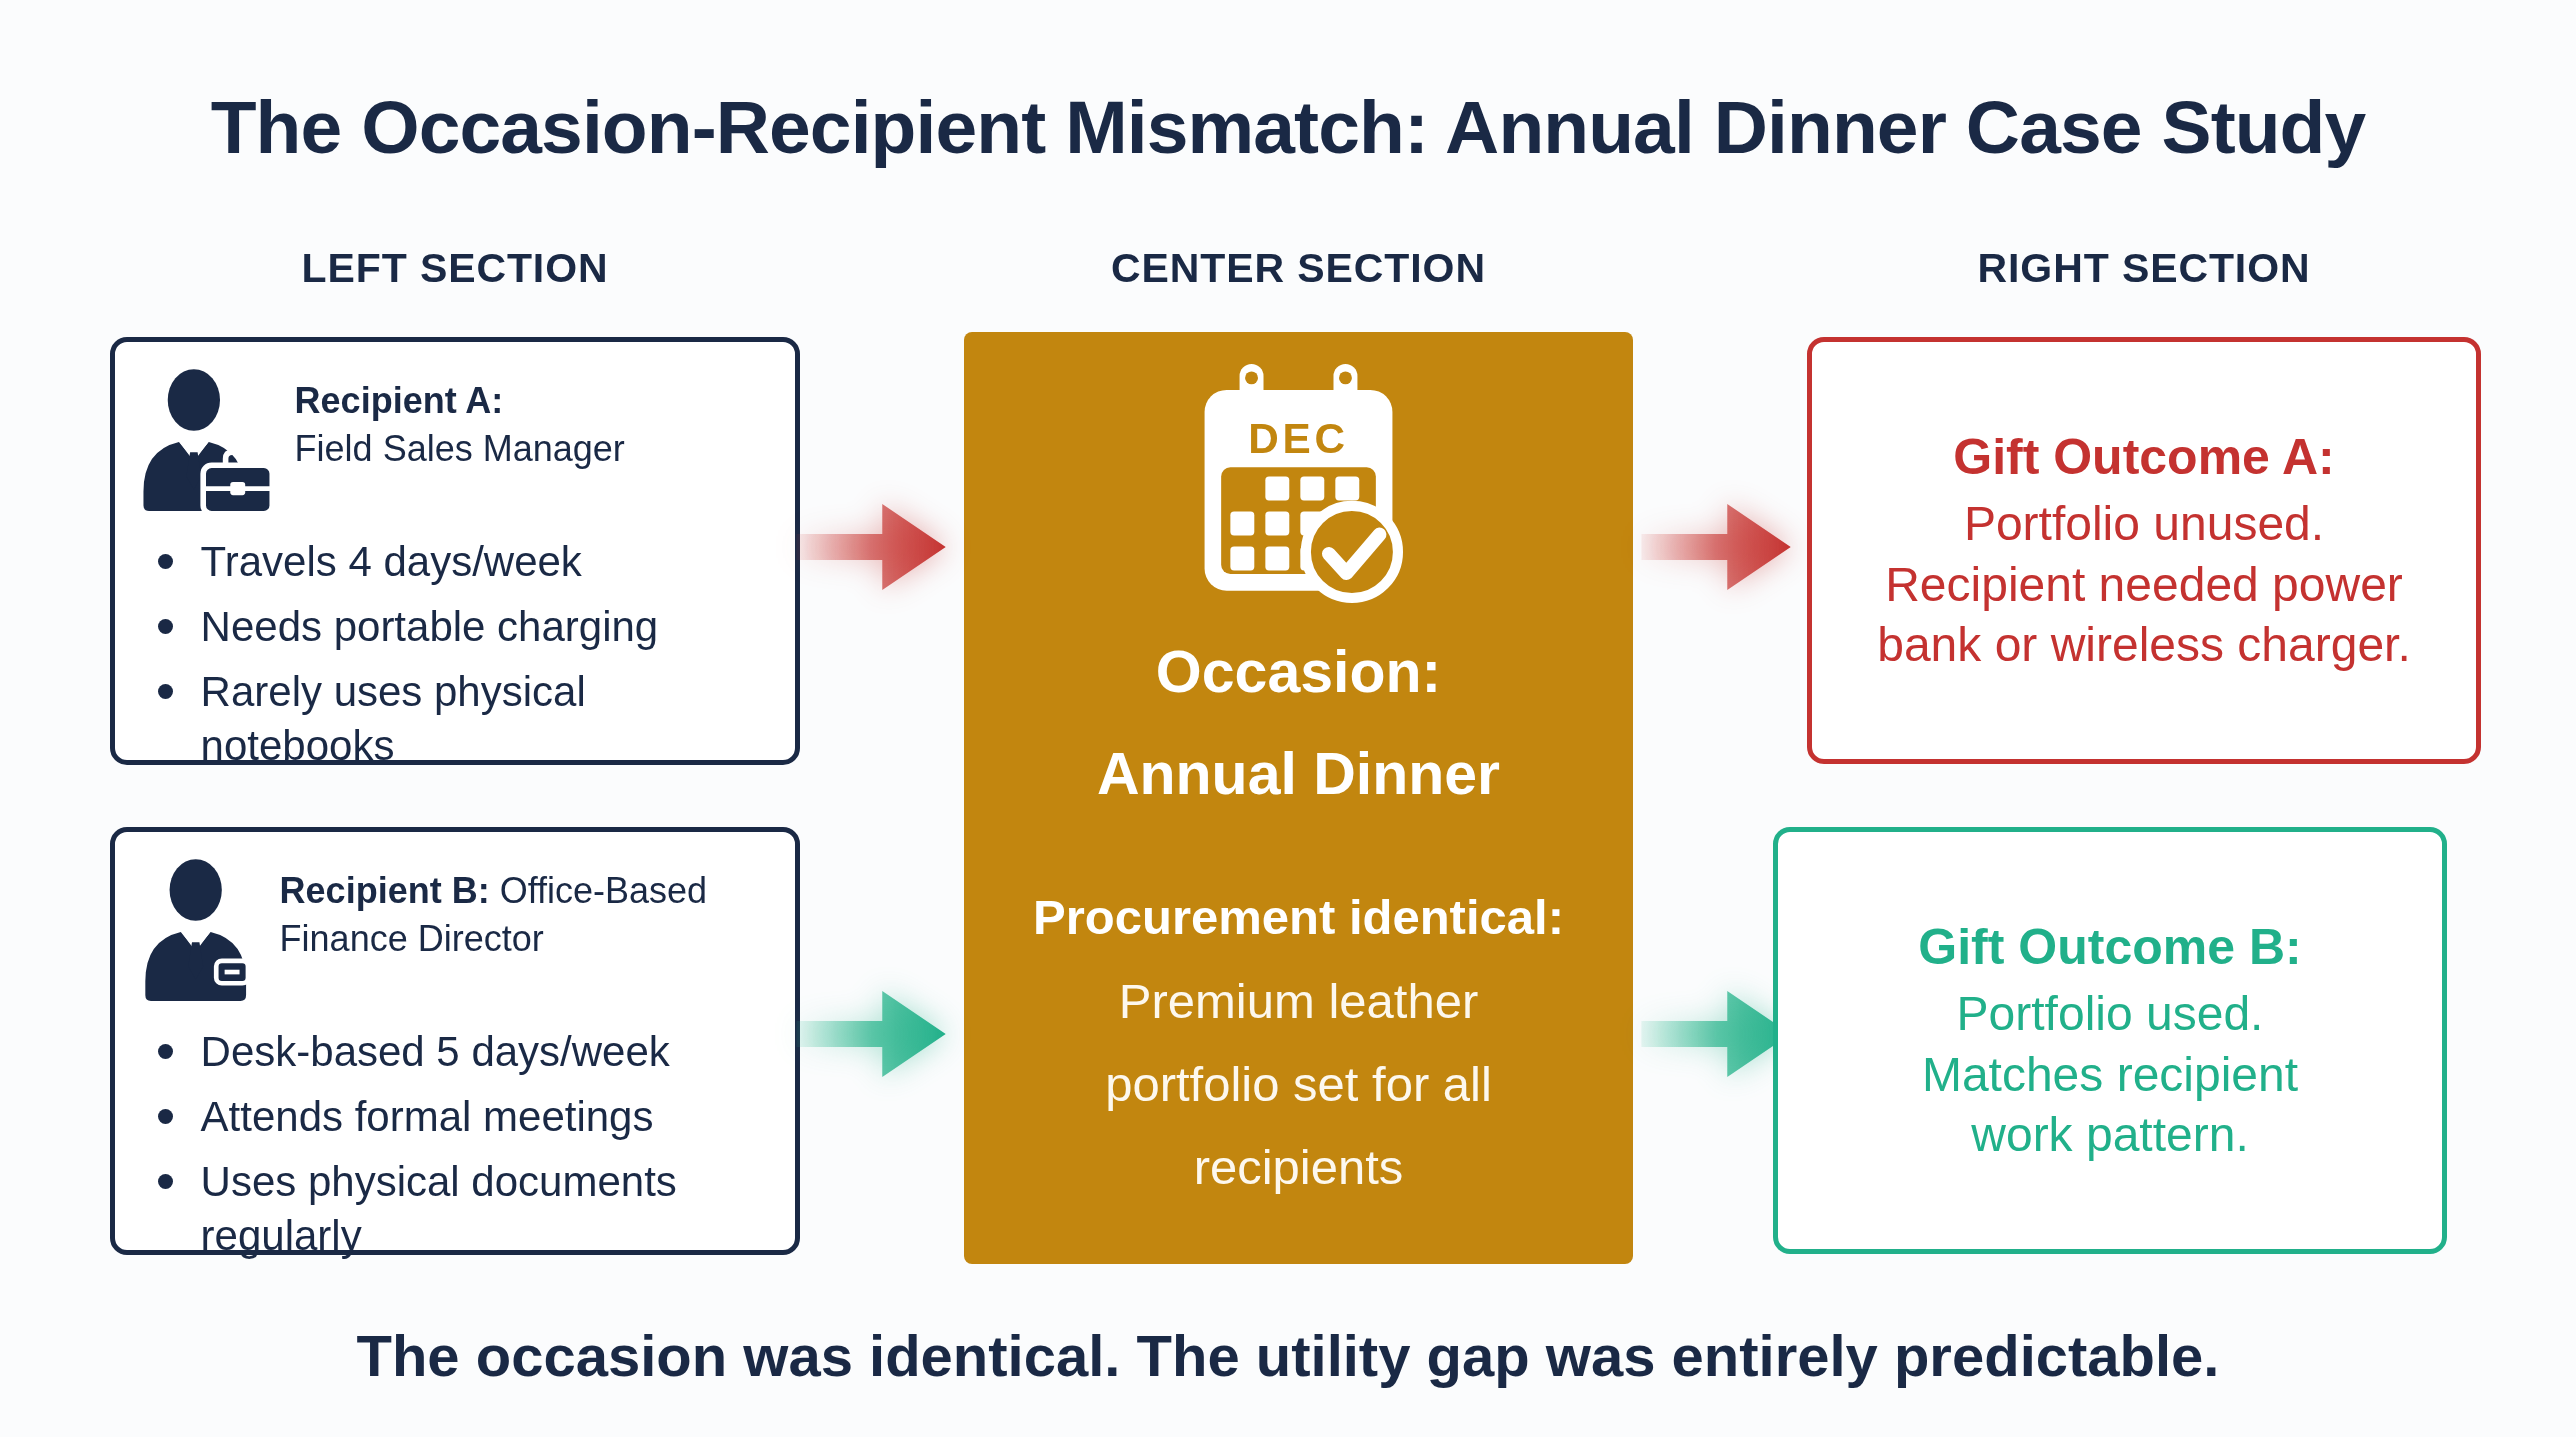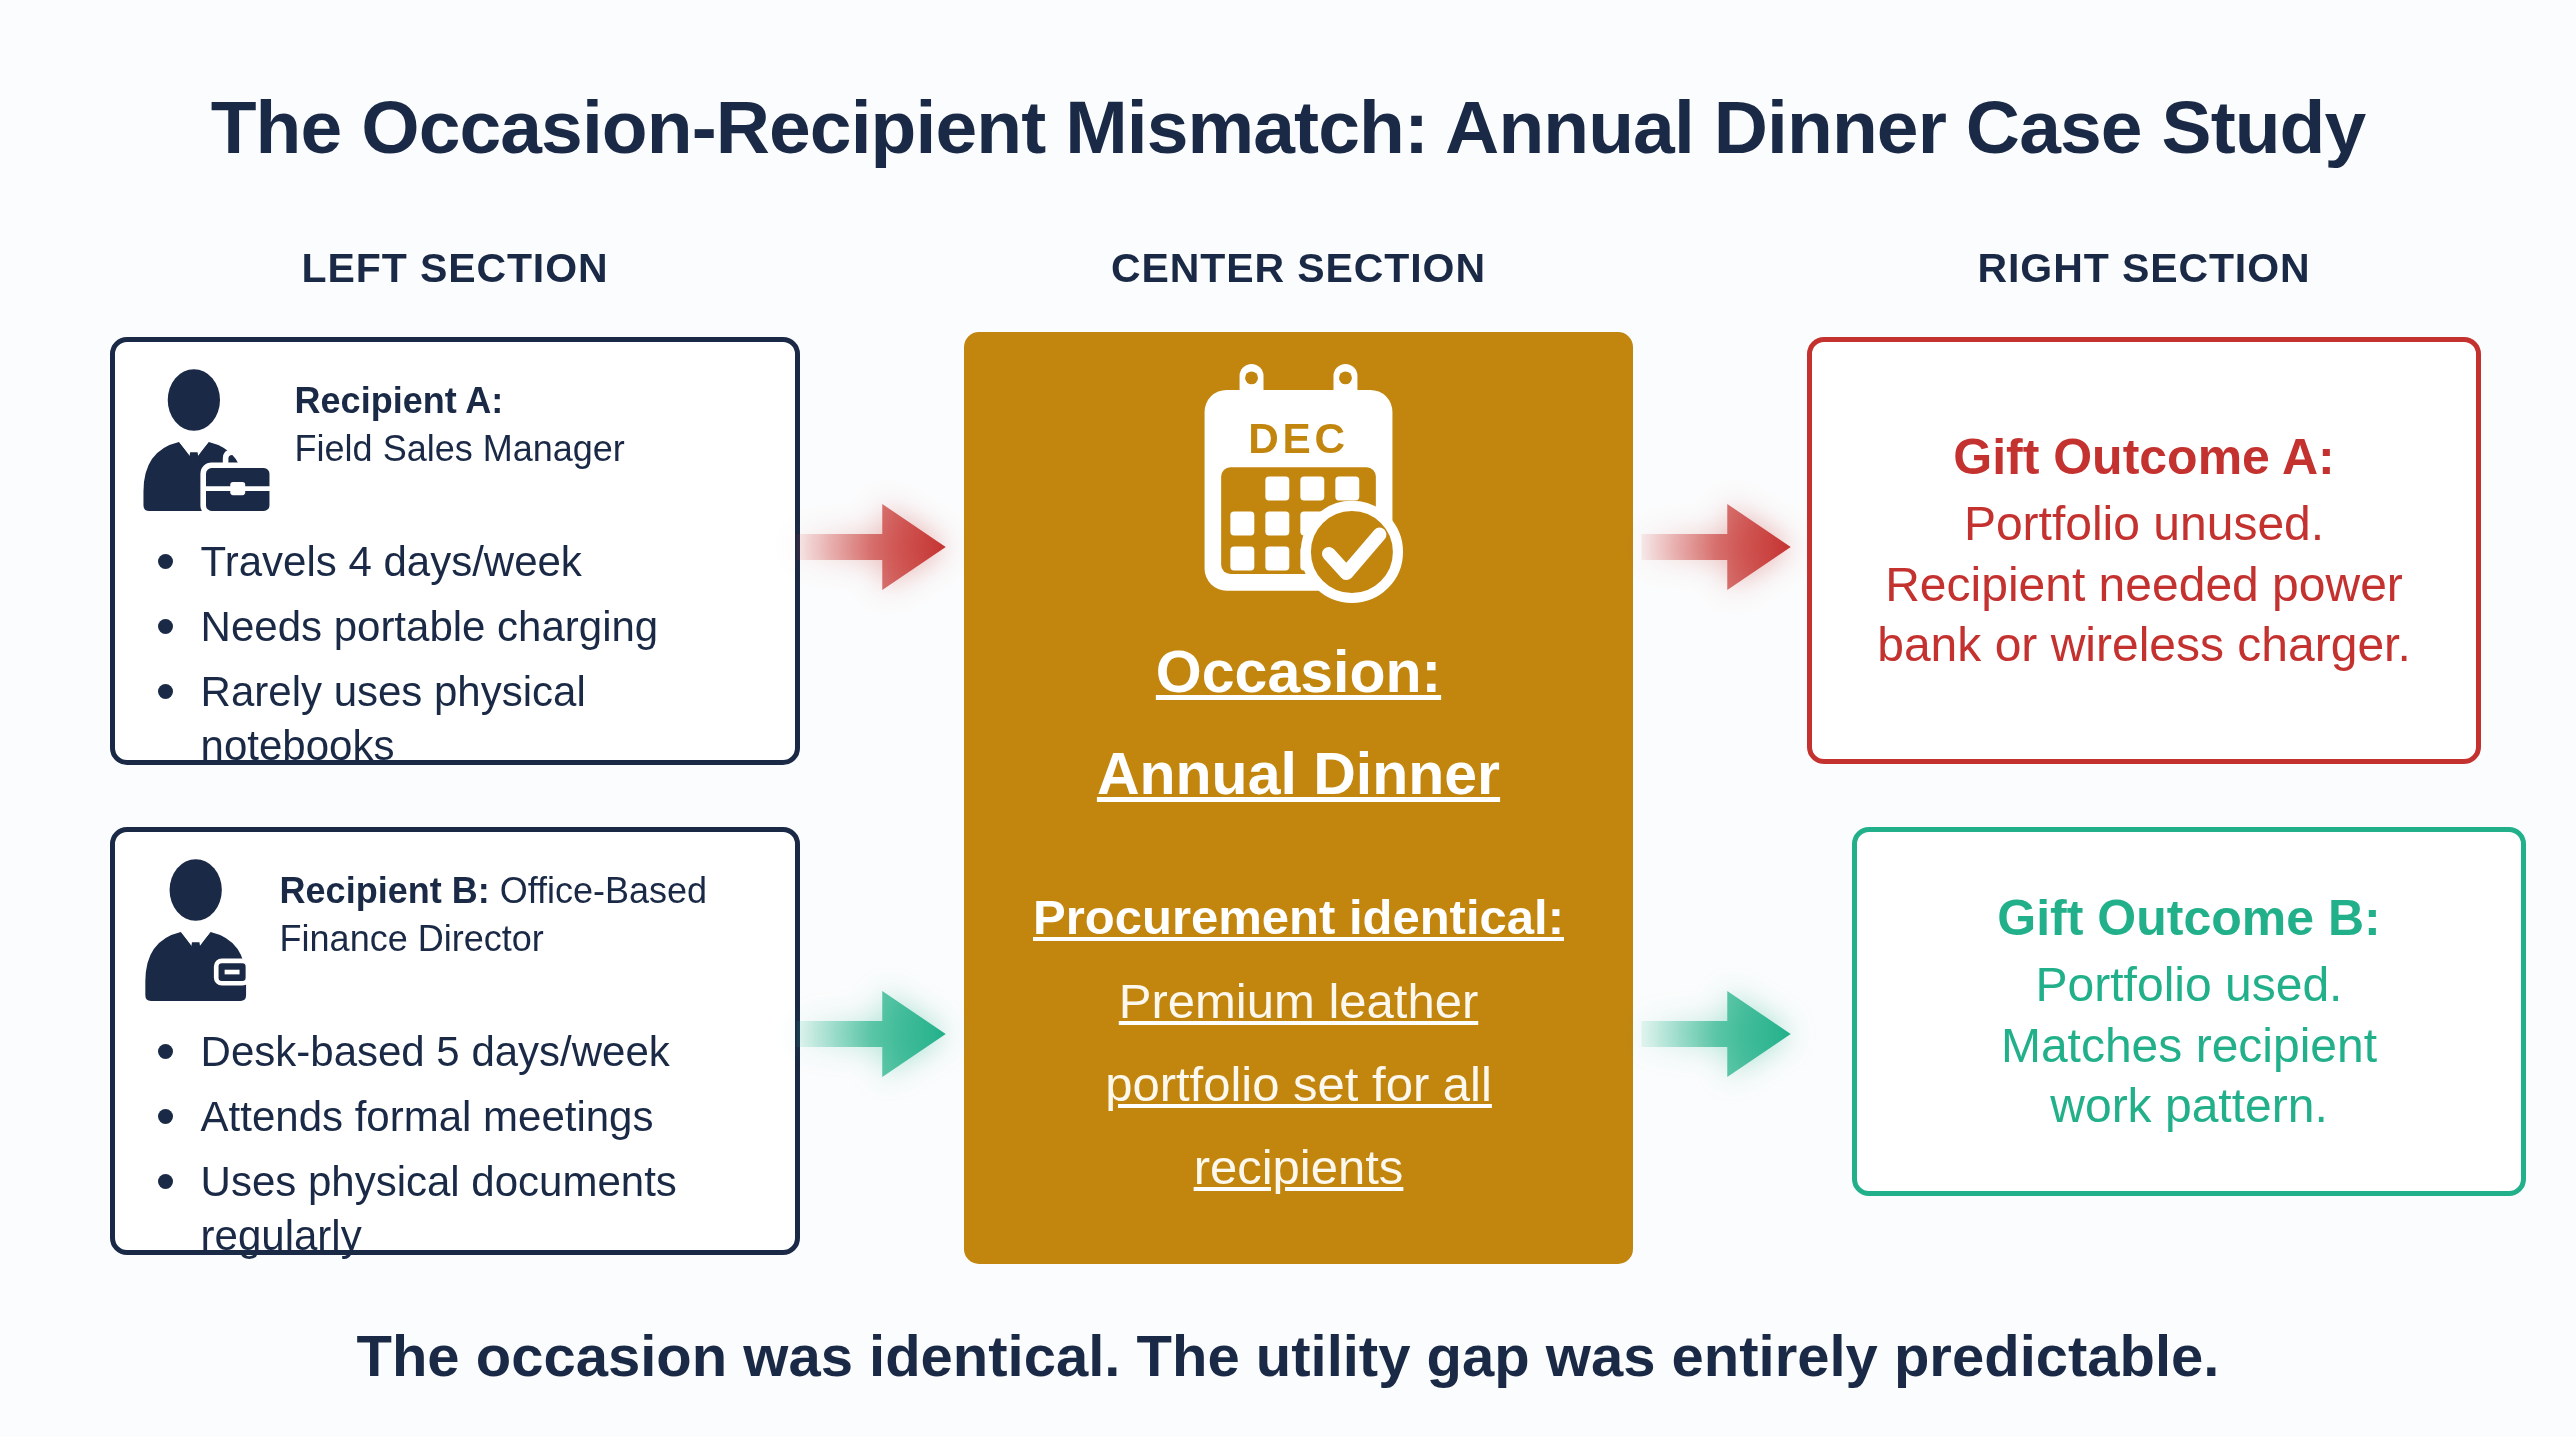--- a/index.html
+++ b/index.html
@@ -34,33 +34,33 @@
 
   .bullets{list-style:none; margin:19px 0 0 0; padding:0 0 0 13px; font-size:42px; line-height:1.28; color:var(--navy);}
   .bullets li{position:relative; padding-left:52px; margin-bottom:11.2px; max-width:562px;}
   .bullets li::before{
     content:""; position:absolute; left:9.4px; top:19px; width:15px; height:15px;
     border-radius:50%; background:var(--navy);
   }
 
   #centerBox{
     left:964px; top:332px; width:669px; height:932px; background:var(--gold);
-    border-radius:15px; color:#fff; text-align:center;
-    display:flex; flex-direction:column; align-items:center; padding-top:30px;text-decoration:underline;
+    border-radius:8px; color:#fff; text-align:center;
+    display:flex; flex-direction:column; align-items:center; padding-top:30px;
   }
   .occasion{margin-top:9.4px; font-size:59px; font-weight:700; line-height:1.72; color:#fff;}
   .decision{margin-top:51px; font-size:49px; line-height:1.7; width:543px; color:#fdf8ee;}
   .decision .label{display:block; font-weight:700; white-space:nowrap; color:#fff;}
 
   .outcome{
     display:flex; flex-direction:column; justify-content:center; align-items:center;
     text-align:center; font-size:48px; line-height:1.26;
   }
   #outA{left:1807px; top:337px; width:674px; height:427px; border:5.6px solid var(--red); color:var(--red);}
-  #outB{left:1852px; top:827px; width:674px; height:369px; border:5.6px solid var(--green); color:var(--green);}
+  #outB{left:1773px; top:827px; width:674px; height:427px; border:5.6px solid var(--green); color:var(--green);}
   .o-title{font-weight:700; font-size:50px; margin-bottom:5.6px;}
   #outA .line2{max-width:618px;}
   #outB .line2{max-width:440px;}
 
   .arrow{position:absolute; width:152px; height:112px;}
   .arrow.red{filter:drop-shadow(0 0 15px rgba(200,50,45,0.45));}
   .arrow.green{filter:drop-shadow(0 0 15px rgba(40,180,140,0.45));}
   #ar-left-red{left:796px; top:491px;}
   #ar-left-green{left:796px; top:978px;}
   #ar-right-red{left:1641px; top:491px;}

